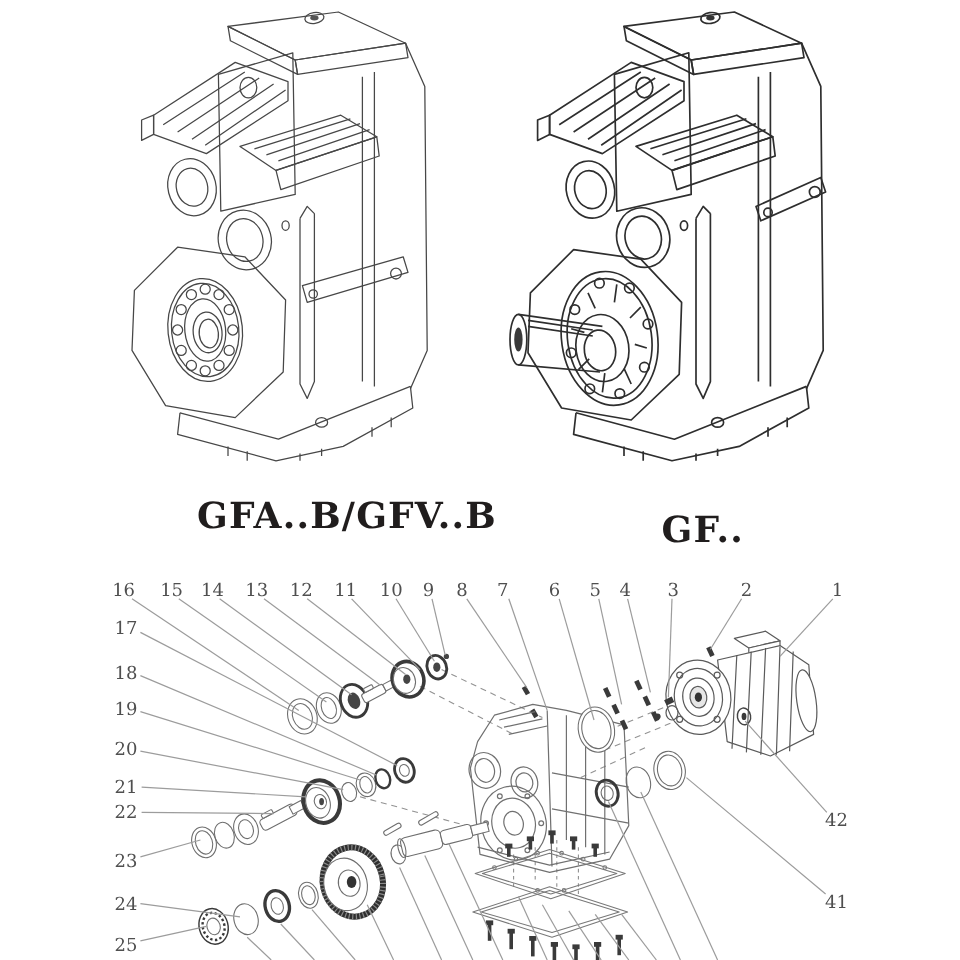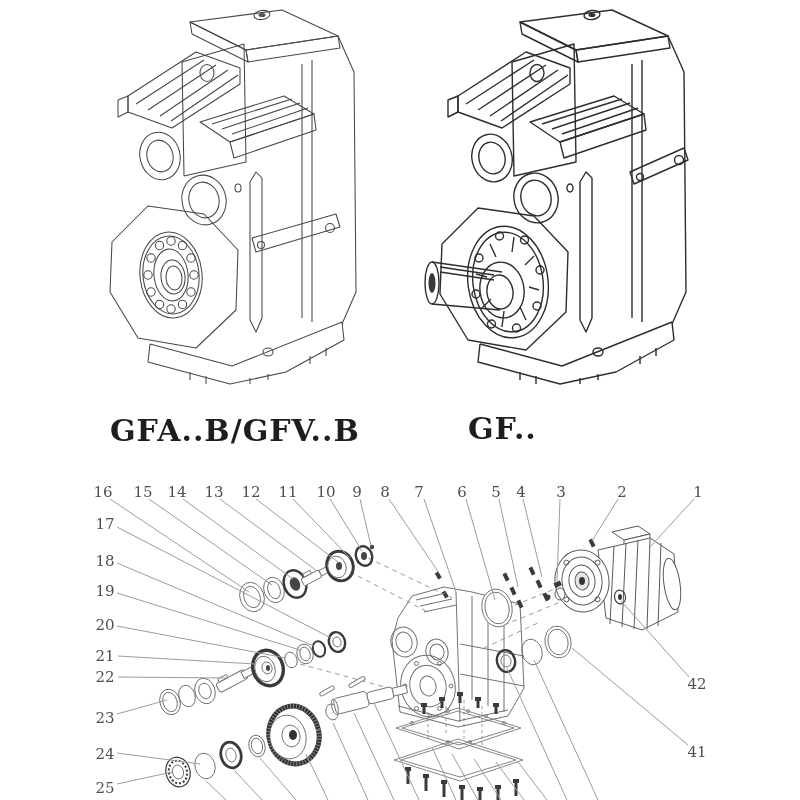--- a/index.html
+++ b/index.html
@@ -4,25 +4,25 @@
 <style>
   html,body{margin:0;padding:0;}
   body{
     width:800px;height:800px;background:#ffffff;overflow:hidden;position:relative;
     font-family:"DejaVu Serif", serif;
   }
   .canvas{position:absolute;inset:0;width:800px;height:800px;}
   svg{position:absolute;left:0;top:0;}
   .fig-label{
     position:absolute;font-weight:bold;font-size:30px;color:#201d1d;
-    text-align:left;letter-spacing:1px;white-space:nowrap;
+    text-align:right;letter-spacing:1px;white-space:nowrap;
     font-family:"DejaVu Serif", serif;
   }
   #label-left{left:110px;top:413px;width:304px;}
-  #label-right{left:468px;top:411px;width:152px;}
+  #label-right{left:468px;top:425px;width:152px;}
   .thin{stroke:#6e6e6e;stroke-width:0.9;fill:none;}
   .thinw{stroke:#6e6e6e;stroke-width:0.9;fill:#ffffff;}
   .dark{stroke:#3a3a3a;fill:none;}
   .dashes{stroke:#929292;stroke-width:0.9;fill:none;stroke-dasharray:5 4;}
   .dashv{stroke:#8e8e8e;stroke-width:0.9;fill:none;stroke-dasharray:3 3;}
   text{font-family:"DejaVu Serif", serif;}
 </style>
 </head>
 <body>
 

